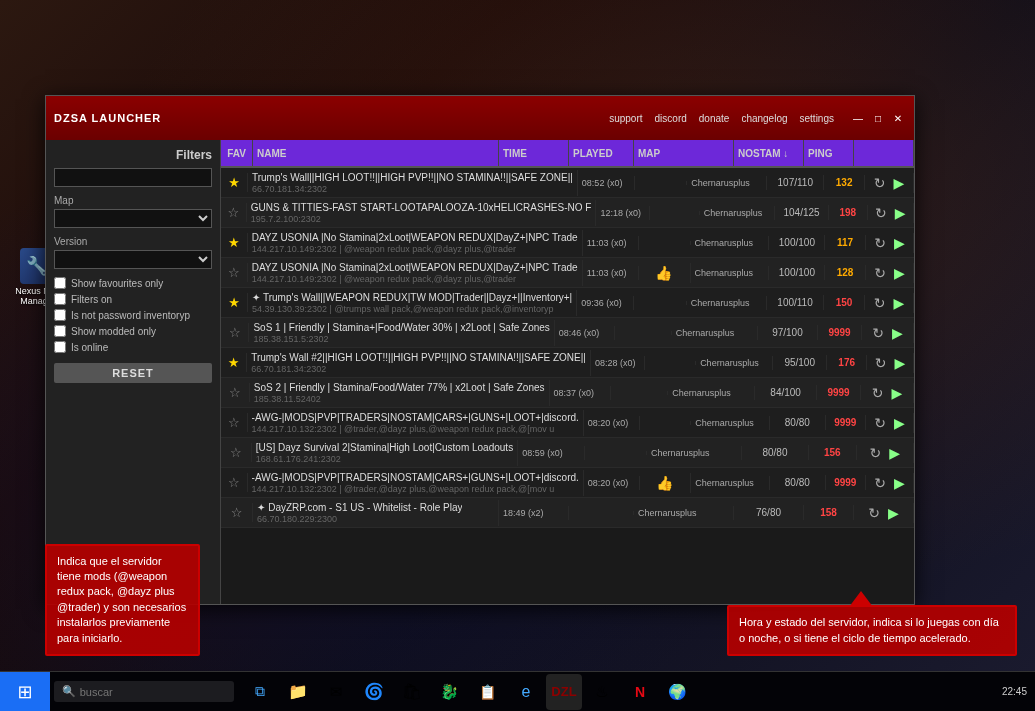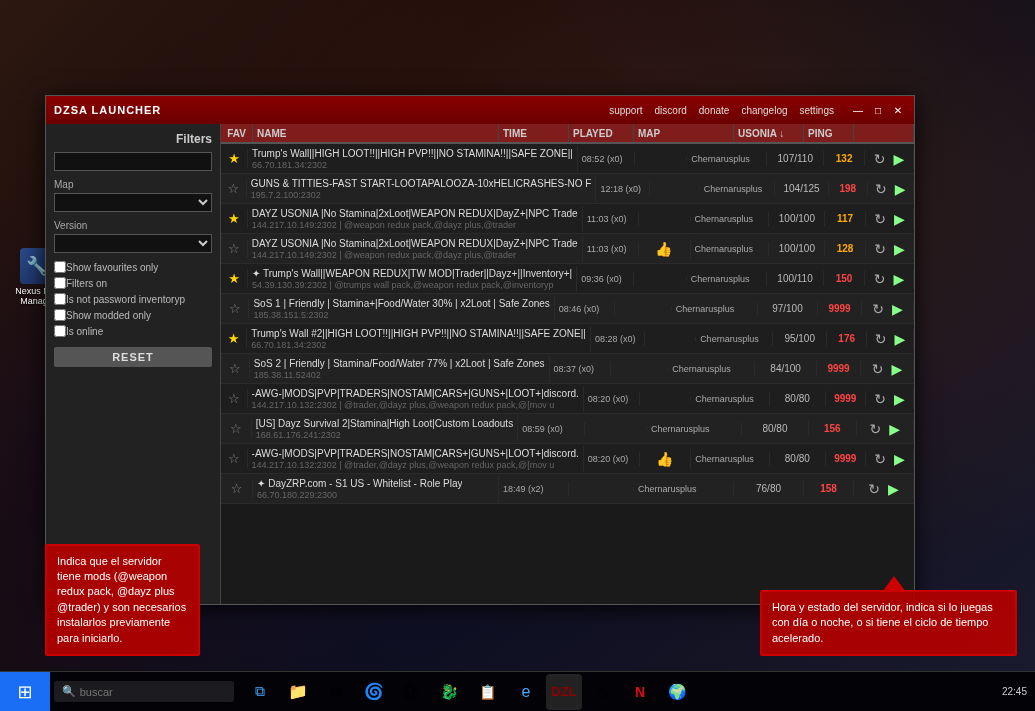--- a/index.html
+++ b/index.html
@@ -124,21 +124,21 @@
       background: #1a1a1a;
       border: 1px solid #555;
       display: flex;
       flex-direction: column;
       z-index: 10;
       box-shadow: 0 4px 20px rgba(0,0,0,0.8);
     }
 
     
     .title-bar {
-      height: 28px;
+      height: 44px;
       background: linear-gradient(180deg, #8b0000 0%, #6b0000 100%);
       display: flex;
       align-items: center;
       padding: 0 8px;
       flex-shrink: 0;
     }
     .title-bar-text {
       color: white;
       font-size: 11px;
       font-weight: bold;
@@ -215,20 +215,21 @@
       background: #111;
       border: 1px solid #555;
       color: #ccc;
       padding: 2px 4px;
       font-size: 10px;
       margin-bottom: 8px;
     }
     .filter-checkbox-row {
       display: flex;
       align-items: center;
+      gap: 5px;
       margin-bottom: 4px;
       cursor: pointer;
     }
     .filter-checkbox-row input[type=checkbox] {
       width: 12px; height: 12px;
       accent-color: #8b0000;
     }
     .filter-checkbox-label {
       color: #bbb;
       font-size: 10px;
@@ -251,24 +252,24 @@
     .main-table-area {
       flex: 1;
       display: flex;
       flex-direction: column;
       overflow: hidden;
     }
 
     
     .table-header {
       display: flex;
-      background: #7f1d1d;
+      background: #6d28d9;
       border-bottom: 2px solid #555;
       flex-shrink: 0;
-      height: 20px;
+      height: 28px;
       align-items: flex-end;
     }
     .th {
       color: #ccc;
       font-size: 10px;
       font-weight: bold;
       padding: 0 4px;
       border-right: 1px solid #444;
       height: 100%;
       display: flex;
@@ -462,21 +463,21 @@
         <div class="th time">
             <span>TIME</span>
           </div>
         <div class="th played">
             <span>PLAYED</span>
           </div>
         <div class="th map">
             <span>MAP</span>
           </div>
         <div class="th players">
-            <span>USONIA ↓</span>
+            <span>NOSTAM ↓</span>
           </div>
         <div class="th ping">
             <span>PING</span>
           </div>
         <div class="th actions"></div>
       </div>
 
       <div class="table-body" id="server-list">
           <div class="server-row">
       <div class="td fav">
@@ -720,21 +721,21 @@
     </div>
         </div>
     </div>
   </div>
 </div>
 
 <div class="annotation-box left-note">
   <span>Indica que el servidor tiene mods (@weapon redux pack, @dayz plus @trader) y son necesarios instalarlos previamente para iniciarlo.</span>
 </div>
 
-<div class="annotation-box right-note" style="position:absolute;bottom:55px;right:18px;width:257px;">
+<div class="annotation-box right-note" style="position:absolute;bottom:55px;right:18px;width:290px;">
   <div class="arrow-up-left" style="left:120px;top:-16px;"></div>
   <span>Hora y estado del servidor, indica si lo juegas con día o noche, o si tiene el ciclo de tiempo acelerado.</span>
 </div>
 
 <div class="taskbar">
   <div class="taskbar-start">
     <span style="color:white;font-size:18px;">⊞</span>
   </div>
   <div class="taskbar-search">
     <span style="color:#888;margin-right:4px;">🔍</span>

